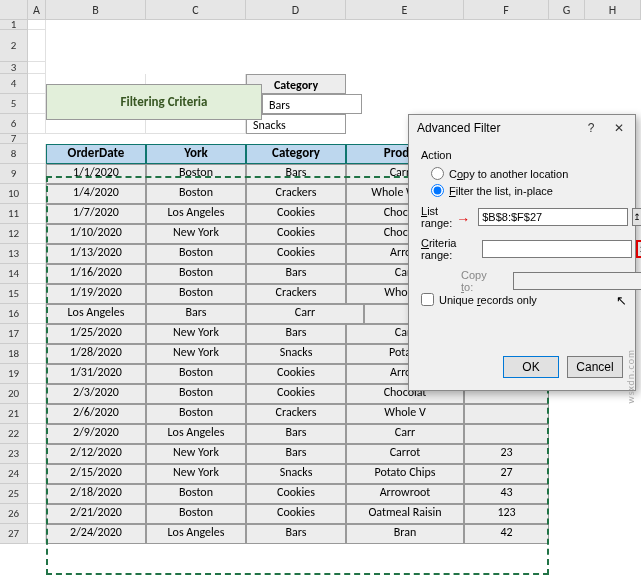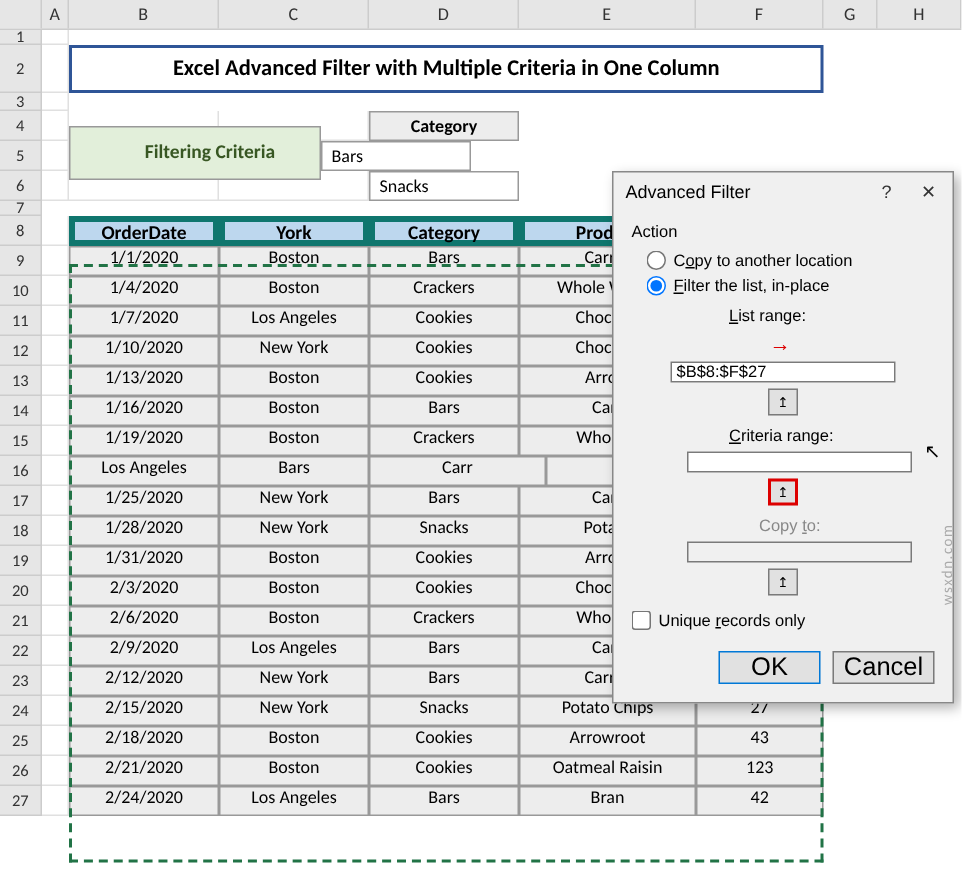--- a/index.html
+++ b/index.html
@@ -104,21 +104,21 @@
     }
     .cat-cell {
       border: 1px solid #999;
       text-align: left;
       padding-left: 6px;
     }
     
     
     .tbl-header {
       background: #bdd7ee;
-      border: 4px solid #0f766e;
+      border: 1px solid #0f766e;
       font-weight: bold;
       text-align: center;
       font-size: 13px;
     }
     
     
     .tbl-cell {
       background: #ededed;
       border: 1px solid #999;
       text-align: center;
@@ -178,21 +178,20 @@
       margin-left: 10px;
       margin-bottom: 4px;
       gap: 5px;
     }
     .radio-row input { margin: 0; }
     .form-row {
       display: flex;
       align-items: center;
       margin-top: 8px;
       gap: 4px;
-      flex-direction: column;
     }
     .form-label {
       width: 72px;
     }
     .form-input {
       flex: 1;
       height: 18px;
       border: 1px solid #7a7a7a;
       padding: 0 3px;
       font-size: 11px;
@@ -225,35 +224,35 @@
     }
     .arrow-red {
       color: #d00;
       font-size: 14px;
       margin-right: 4px;
     }
     .chk-row {
       display: flex;
       align-items: flex-end;
       gap: 5px;
-      margin-top: 10px;
     }
     .dlg-buttons {
       display: flex;
       justify-content: flex-end;
       gap: 8px;
       margin-top: 14px;
     }
     .dlg-btn {
-      width: 68px;
+      width: 56px;
       height: 22px;
       border: 1px solid #7a7a7a;
       background: #e1e1e1;
-      font-size: 17px;
+      font-size: 12px;
       cursor: pointer;
+      margin-top: 36px;
     }
     .dlg-btn.primary {
       border: 1px solid #0078d7;
       color: #000;
     }
     
     .watermark {
       position: absolute;
       right: 4px;
       bottom: 236px;
@@ -283,40 +282,39 @@
 <div class="sheet">
 
   <div class="row" style="height:10px;">
     <div class="row-h" style="height:10px;line-height:10px;">1</div>
     <div class="cell cA"></div>
   </div>
 
   <div class="row title-row">
     <div class="row-h">2</div>
     <div class="cell cA"></div>
-    <div class="title-cell" style="width:503px;">Excel Advanced Filter with Multiple Criteria in One Column</div>
   </div>
 
   <div class="row" style="height:12px;">
     <div class="row-h" style="height:12px;line-height:12px;">3</div>
     <div class="cell cA"></div>
   </div>
 
   <div class="row">
     <div class="row-h">4</div>
     <div class="cell cA"></div>
     <div class="cell cB"></div>
     <div class="cell cC"></div>
     <div class="cat-header cD" style="line-height:20px;">Category</div>
   </div>
 
   <div class="row">
     <div class="row-h">5</div>
     <div class="cell cA"></div>
-    <div class="filter-label" style="width:168px;line-height:20px;position:relative;top:-10px;height:36px;display:flex;align-items:center;justify-content:center;padding-left:20px;">Filtering Criteria</div>
+    <div class="filter-label" style="width:216px;line-height:20px;position:relative;top:-10px;height:36px;display:flex;align-items:center;justify-content:center;padding-left:20px;">Filtering Criteria</div>
     <div class="cat-cell cD" style="line-height:20px;">Bars</div>
   </div>
 
   <div class="row">
     <div class="row-h">6</div>
     <div class="cell cA"></div>
     <div class="cell cB"></div>
     <div class="cell cC"></div>
     <div class="cat-cell cD" style="line-height:20px;">Snacks</div>
   </div>

